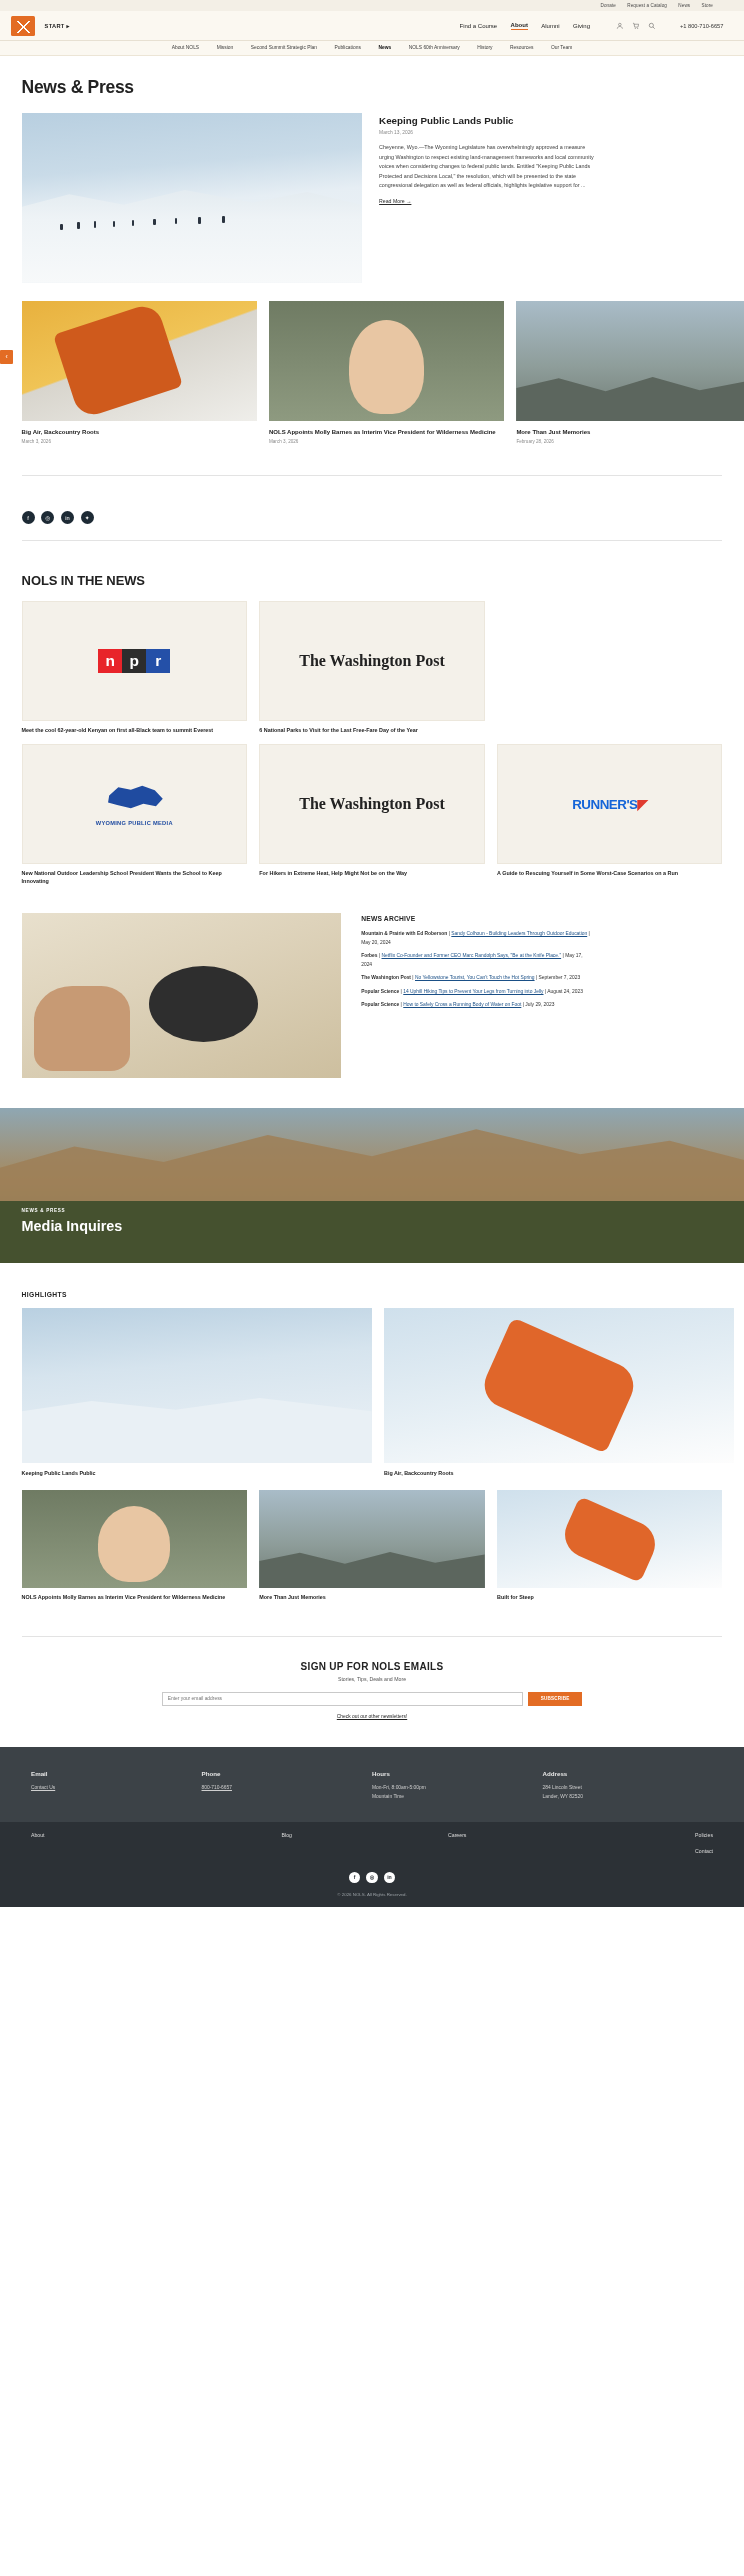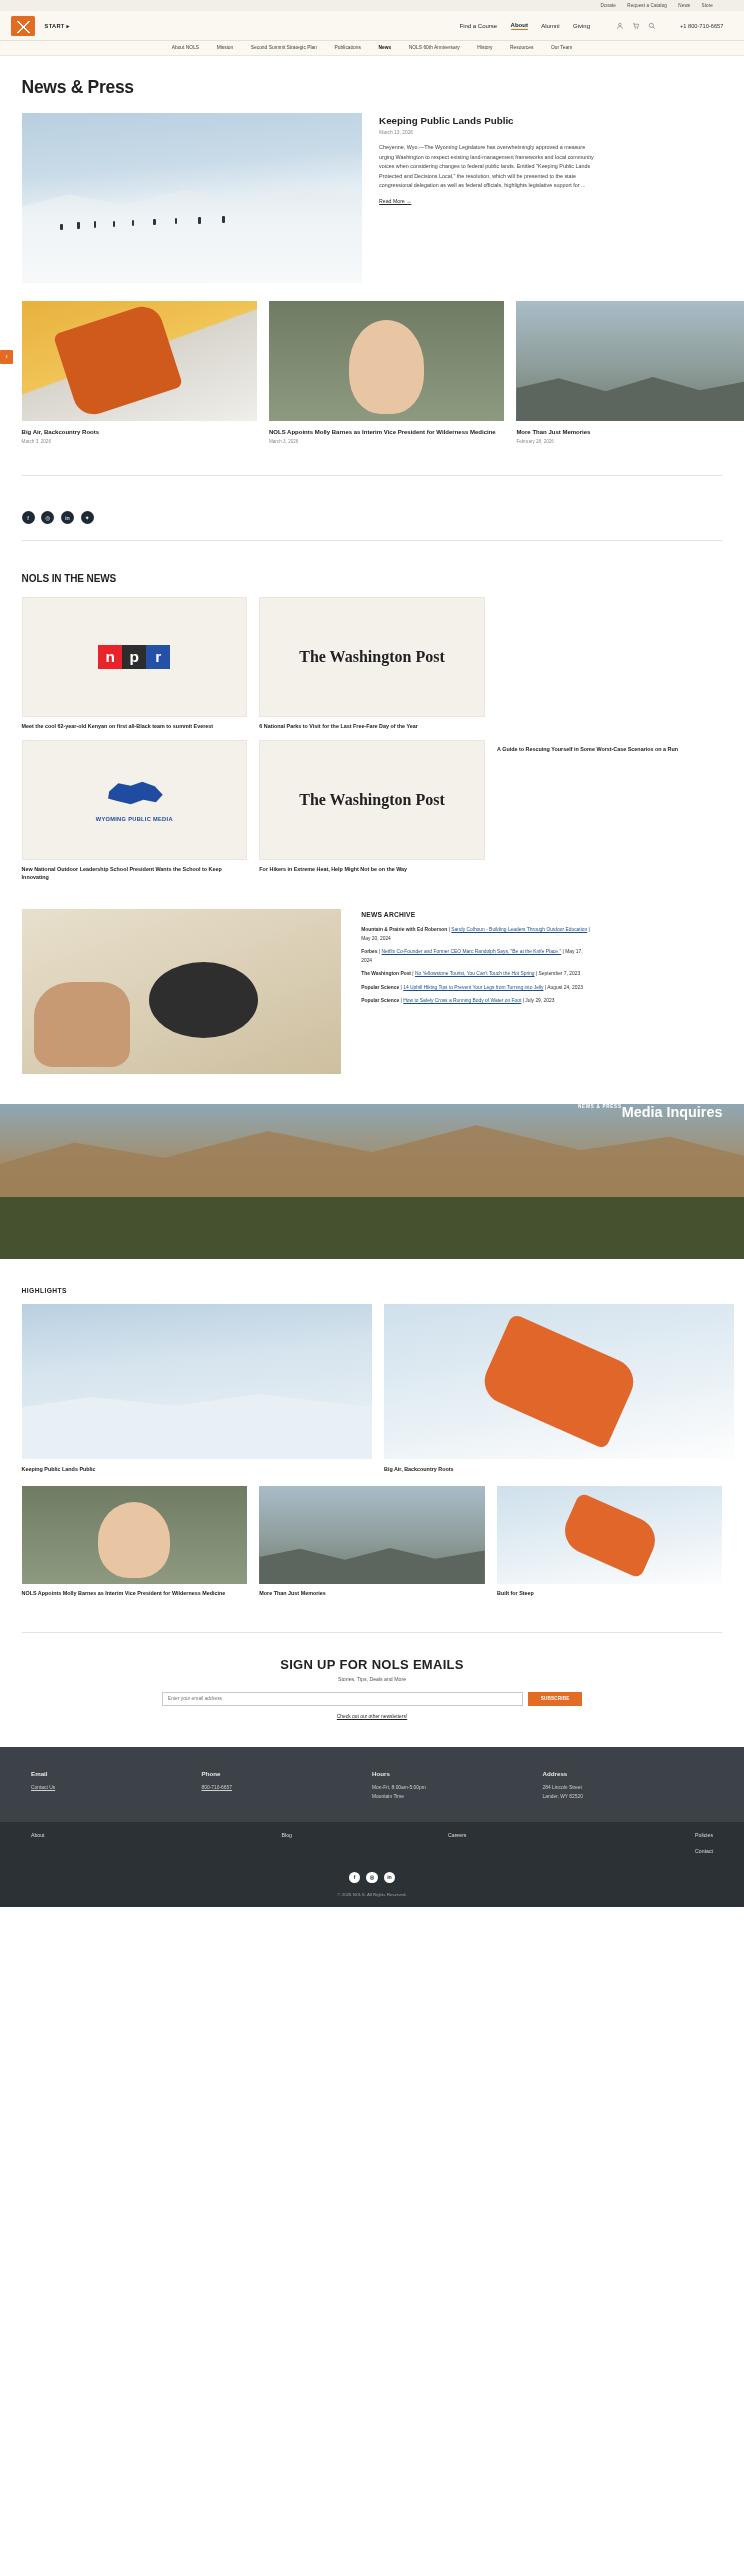--- a/index.html
+++ b/index.html
@@ -179,21 +179,21 @@
     font-size: 4.6px; font-weight: bold; letter-spacing:0.2px; cursor:pointer;
   }
   .ns-other { display:block; margin-top: 7.2px; font-size: 4.6px; text-decoration: underline; }
   .socials { display: flex; gap: 6.7px; padding-top: 17.5px; padding-right: 41px; }
   .soc {
     width: 13px; height: 13px; border-radius: 50%; background: #1d2a35;
     display:flex;align-items:center;justify-content:center;color:#fff;font-size:5.7px;
   }
 
   
-  .sec-title { font-size: 10px; font-weight: bold; margin-bottom: 13.4px; letter-spacing:-0.1px;}
+  .sec-title { font-size: 13px; font-weight: bold; margin-bottom: 13.4px; letter-spacing:-0.1px;}
   .news-grid { display: grid; grid-template-columns: repeat(3, 1fr); gap: 12.4px; margin-bottom: 9.3px;}
   .news-tile { }
   .logo-box {
     height: 120px; background: #f4f1ea; display:flex; align-items:center; justify-content:center;
     border: 0.5px solid #ece7dc;
   }
   .news-cap { font-size: 5.4px; font-weight: bold; line-height:1.45; margin-top: 6.2px; }
   .npr { display:flex; }
   .npr span {
     width: 24px; height: 24px; background:#e8242a; color:#fff; font-weight:bold;
@@ -232,21 +232,21 @@
   .arch-title { font-size: 6.7px; font-weight: bold; letter-spacing:0.2px; margin-bottom: 8.2px;}
   .arch-item { font-size: 4.9px; line-height: 1.7; margin-bottom: 5.2px; color:#2f2f2f; max-width: 232px;}
   .arch-item b { font-weight: bold; }
   .arch-item a { color:#1a4f86; text-decoration: underline; }
 
   
   .banner {
     position: relative; height: 155px; margin-top: 30px;
     background: linear-gradient(180deg,#8fa7b3 0%,#a5895f 46%,#6e7a4e 75%,#4e5a3a 100%);
     overflow:hidden;
-    display:flex; justify-content:flex-end;
+    display:flex; flex-direction:column; justify-content:flex-end;
     padding: 0 21.6px 29px 21.6px;
   }
   .banner .peaks{
     position:absolute; left:0; right:0; top:0; height:62%;
     background:#9d7f57;
     clip-path: polygon(0 62%,10% 40%,22% 56%,36% 28%,50% 50%,64% 22%,78% 48%,90% 34%,100% 54%,100% 100%,0 100%);
     opacity:.85;
   }
   .banner .trees{
     position:absolute; left:0; right:0; bottom:0; height:40%;
@@ -273,21 +273,21 @@
     content:""; position:absolute; left:30%; top:22%; width:40%; height:56%;
     background:#e0662a; border-radius: 8.2px 23px 8.2px 23px; transform: rotate(24deg);
   }
 
   
   .signup {
     border-top:0.5px solid #e3e3e3;
     padding: 24px 0 27px 0;
     text-align:center;
   }
-  .su-title { font-size: 13px; font-weight:bold; letter-spacing:0.3px; margin-bottom: 4.1px;}
+  .su-title { font-size: 10px; font-weight:bold; letter-spacing:0.3px; margin-bottom: 4.1px;}
   .su-sub { font-size: 5.2px; color:#555; margin-bottom: 9.3px;}
   .su-form { display:flex; justify-content:center; gap:5.2px; }
   .su-input { width: 361px; height: 14.4px; border:0.5px solid #c9c9c9; font-size:4.9px; padding:0 4.6px; color:#9a9a9a;}
   .su-btn { background:#e36c24;color:#fff;border:none;height:14.4px;padding:0 12.4px;font-size:4.6px;font-weight:bold;letter-spacing:0.2px;cursor:pointer;}
   .su-other { display:inline-block; margin-top:8.2px; font-size:4.9px; text-decoration:underline;}
 
   
   .footer {
     background: #3c4247; color:#e8e8e8; padding: 23px 31px 20.6px 31px;
     display:grid; grid-template-columns: repeat(4,1fr);
@@ -444,20 +444,23 @@
       </div>
       <div class="news-cap">New National Outdoor Leadership School President Wants the School to Keep Innovating</div>
     </div>
     <div class="news-tile">
       <div class="logo-box">
         <div class="wapo">The Washington Post</div>
       </div>
       <div class="news-cap">For Hikers in Extreme Heat, Help Might Not be on the Way</div>
     </div>
     <div class="news-tile">
+      <div class="logo-box">
+        <div class="runners"><span>RUNNER'S</span><i>◤</i></div>
+      </div>
       <div class="news-cap">A Guide to Rescuing Yourself in Some Worst-Case Scenarios on a Run</div>
     </div>
   </div>
 
   <div class="archive">
     <div class="archive-img">
       <div class="hand"></div>
     </div>
     <div class="archive-list">
       <div class="arch-title">NEWS ARCHIVE</div>

